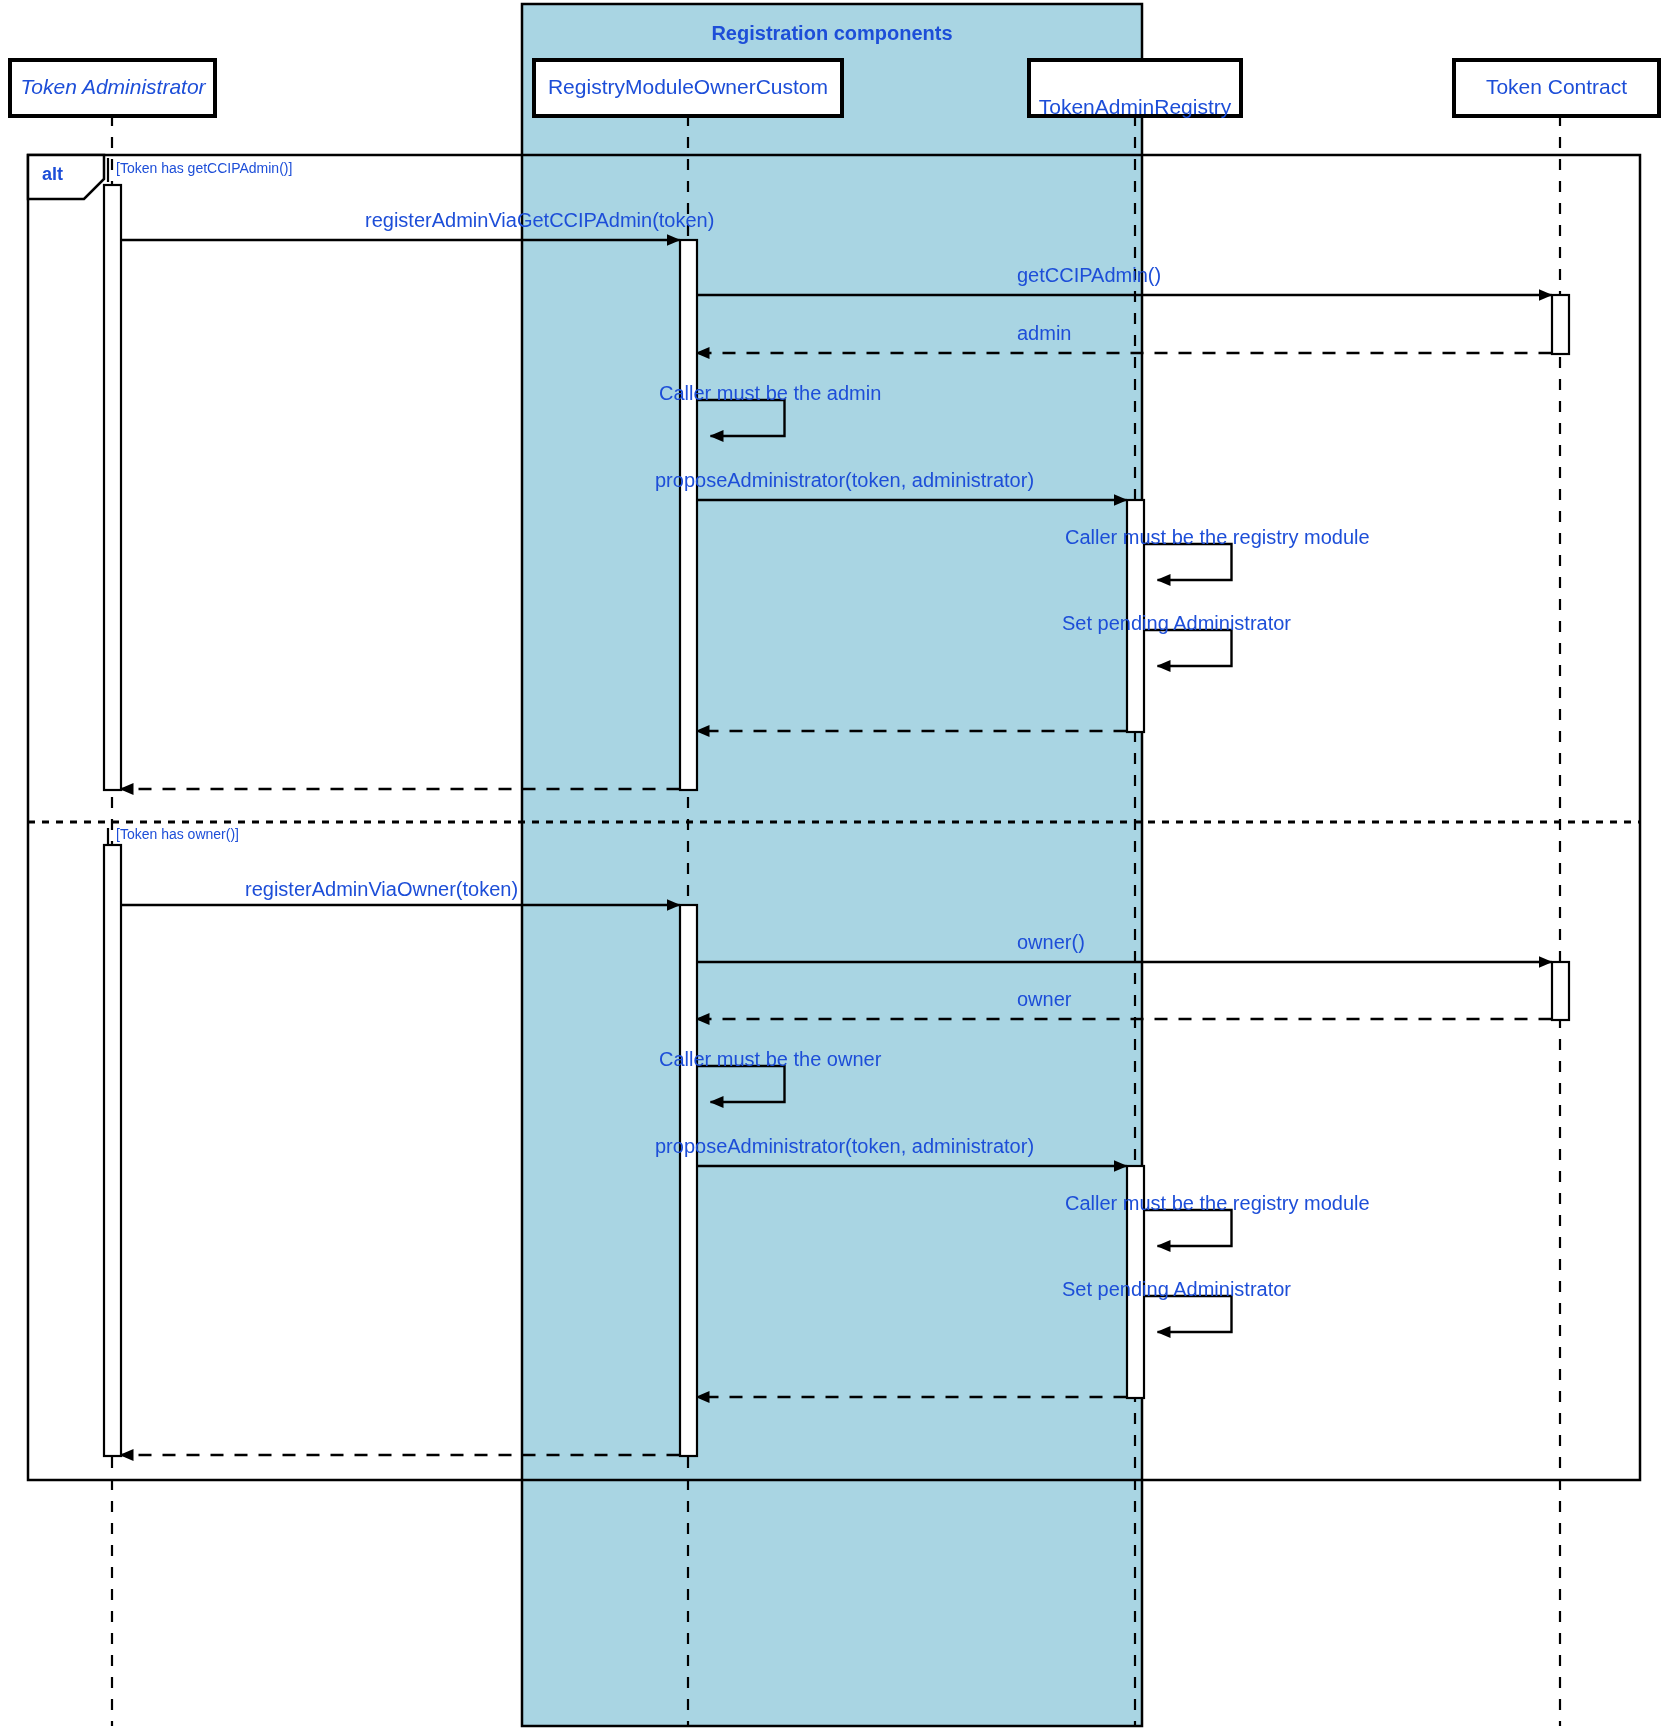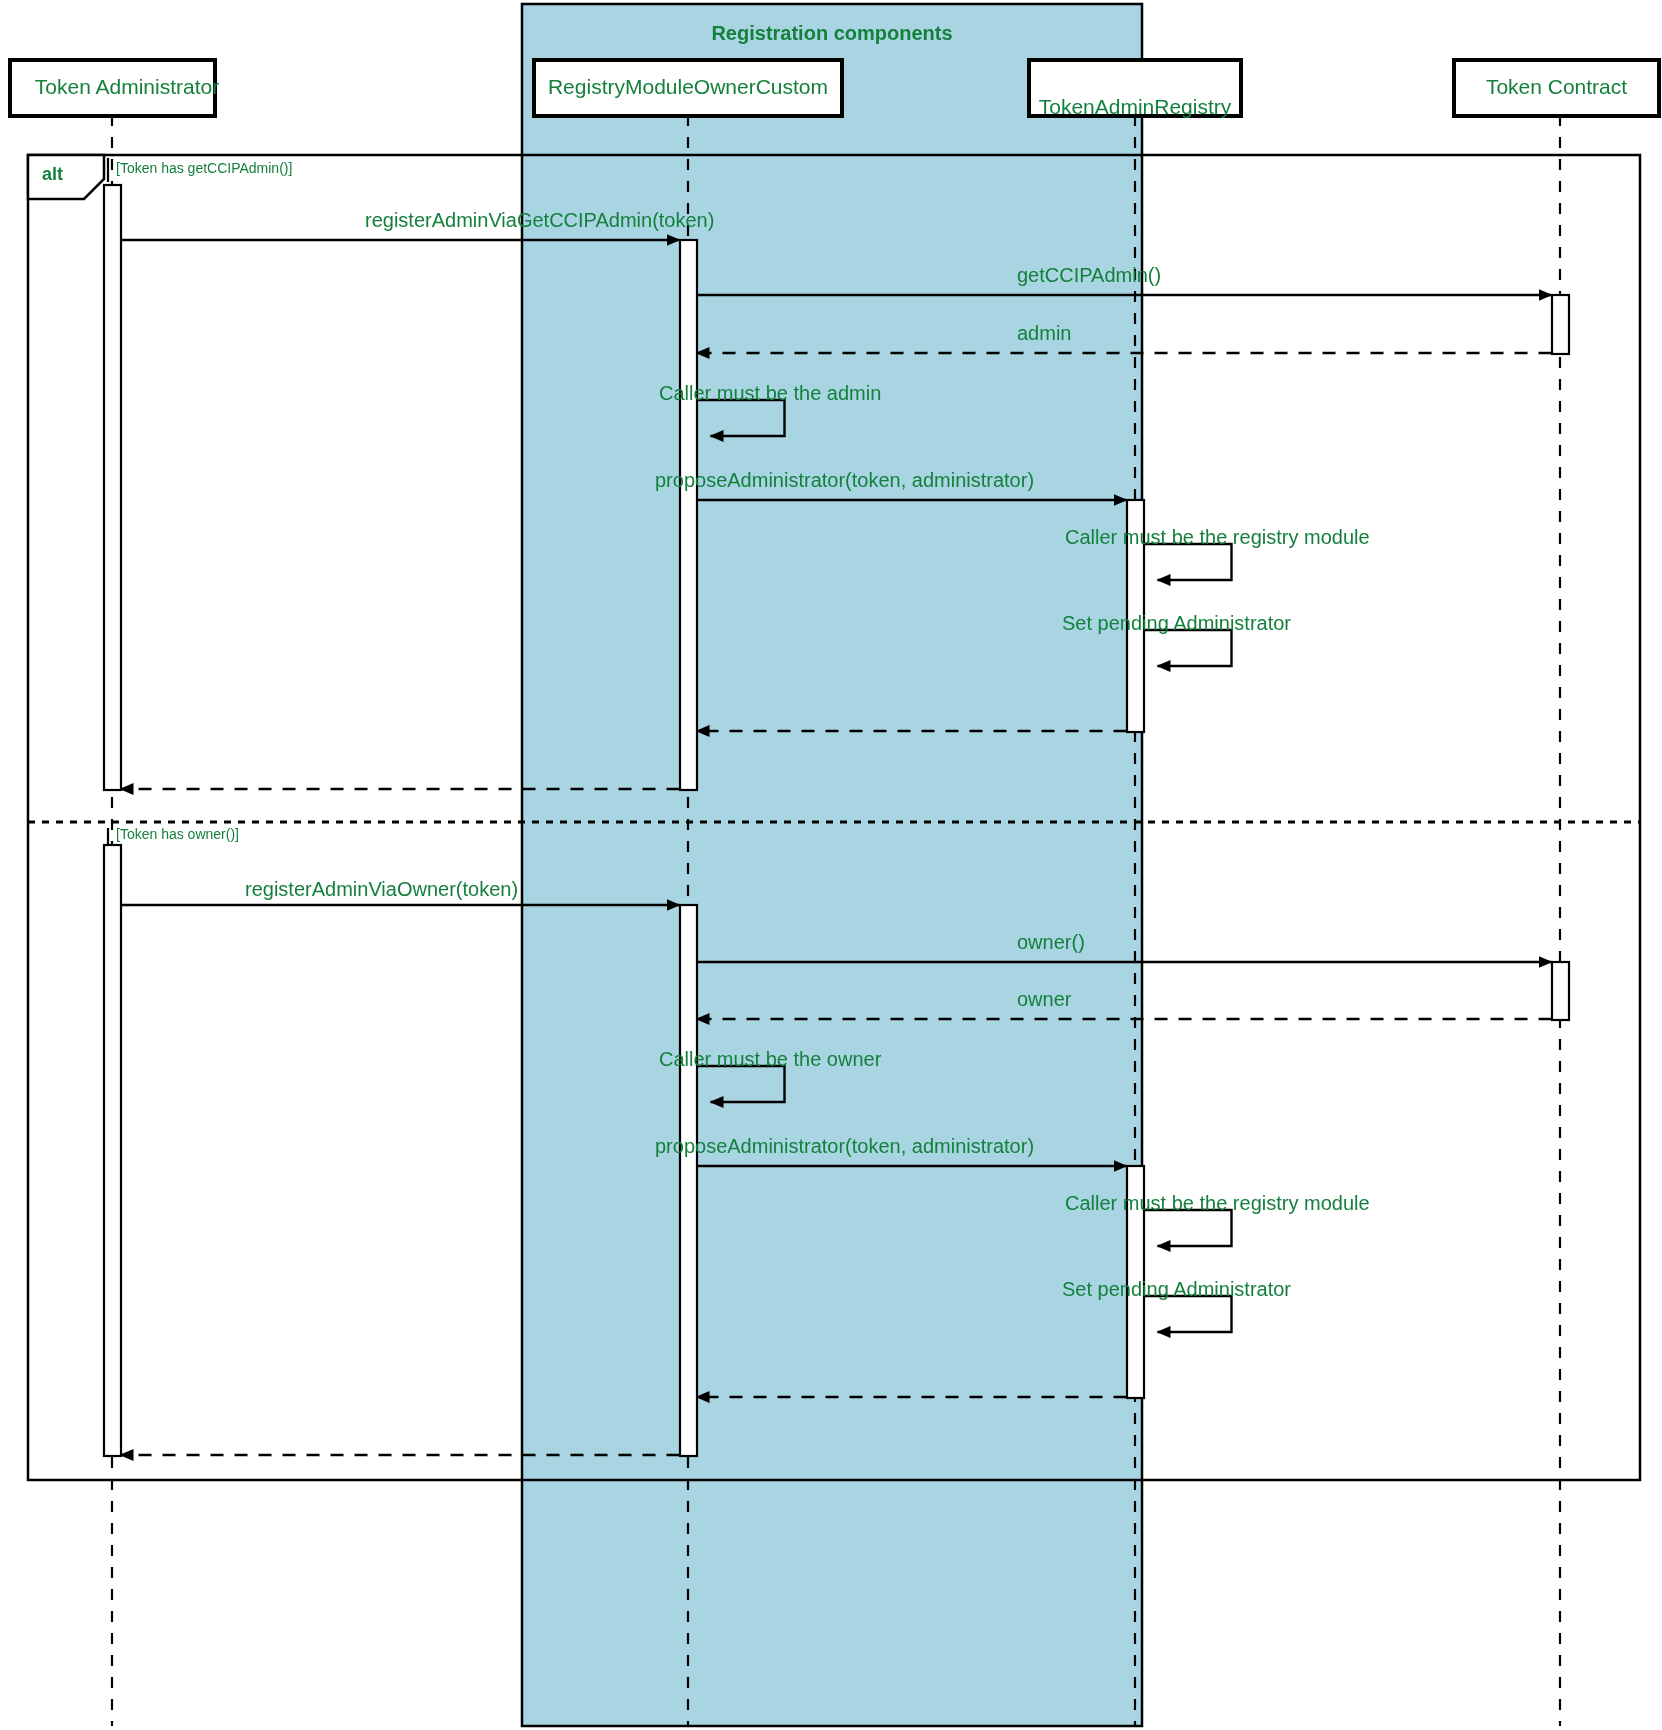--- a/index.html
+++ b/index.html
@@ -1,19 +1,19 @@
 <!DOCTYPE html>
 <html><head>
 <meta charset="utf-8">
 <style>
   html,body{margin:0;padding:0;background:#fff;}
   body{font-family:"Liberation Sans",sans-serif;}
   #stage{position:relative;width:1662px;height:1730px;overflow:hidden;background:#fff;}
   svg.layer{position:absolute;left:0;top:0;width:1662px;height:1730px;}
-  .lbl{position:absolute;font-family:"Liberation Sans",sans-serif;white-space:nowrap;color:#15803d;}
+  .lbl{position:absolute;font-family:"Liberation Sans",sans-serif;white-space:nowrap;color:#1d4ed8;}
   .participant-label{font-size:21px;text-align:center;}
   .group-title{font-size:20px;font-weight:bold;}
   .frame-op{font-size:18px;font-weight:bold;}
   .frame-guard{font-size:14px;font-weight:normal;}
   .msg{font-size:20px;}
 </style>
 </head>
 <body>
 
 <div id="stage">
@@ -93,19 +93,19 @@
       <div class="lbl msg" style="left: 655px; top: 469px;">proposeAdministrator(token, administrator)</div>
       <div class="lbl msg" style="left: 1065px; top: 526px;">Caller must be the registry module</div>
       <div class="lbl msg" style="left: 1062px; top: 612px;">Set pending Administrator</div>
       <div class="lbl msg" style="left: 245px; top: 878px;">registerAdminViaOwner(token)</div>
       <div class="lbl msg" style="left: 1017px; top: 931px;">owner()</div>
       <div class="lbl msg" style="left: 1017px; top: 988px;">owner</div>
       <div class="lbl msg" style="left: 659px; top: 1048px;">Caller must be the owner</div>
       <div class="lbl msg" style="left: 655px; top: 1135px;">proposeAdministrator(token, administrator)</div>
       <div class="lbl msg" style="left: 1065px; top: 1192px;">Caller must be the registry module</div>
       <div class="lbl msg" style="left: 1062px; top: 1278px;">Set pending Administrator</div>
-      <div class="lbl participant-label" style="left: 127px; top: 75px; transform: translateX(-50%);">Token Administrator</div>
+      <div class="lbl participant-label" style="left: 113px; top: 75px; transform: translateX(-50%); font-style: italic;">Token Administrator</div>
       <div class="lbl participant-label" style="left: 688px; top: 75px; transform: translateX(-50%);">RegistryModuleOwnerCustom</div>
       <div class="lbl participant-label" style="left: 1135px; top: 75px; transform: translateX(-50%); margin-top: 20px;">TokenAdminRegistry</div>
       <div class="lbl participant-label" style="left: 1556.5px; top: 75px; transform: translateX(-50%);">Token Contract</div>
     </div>
 
 </div>
 
 </body></html>

